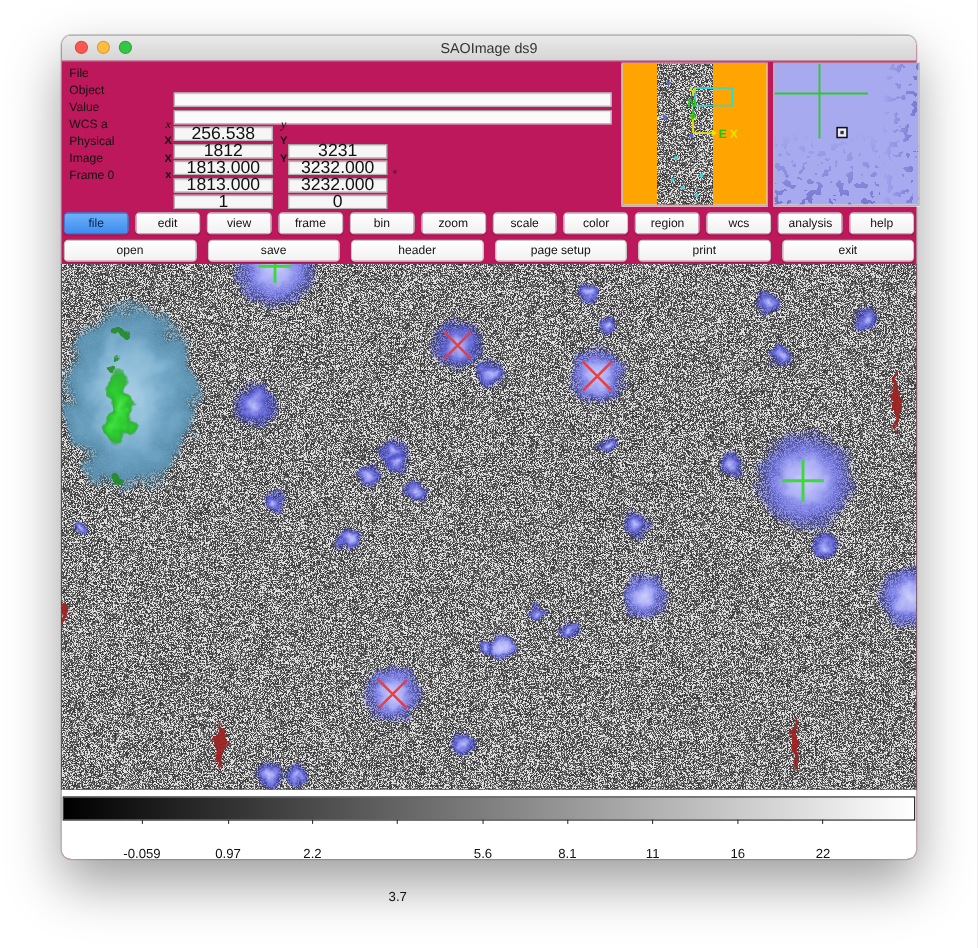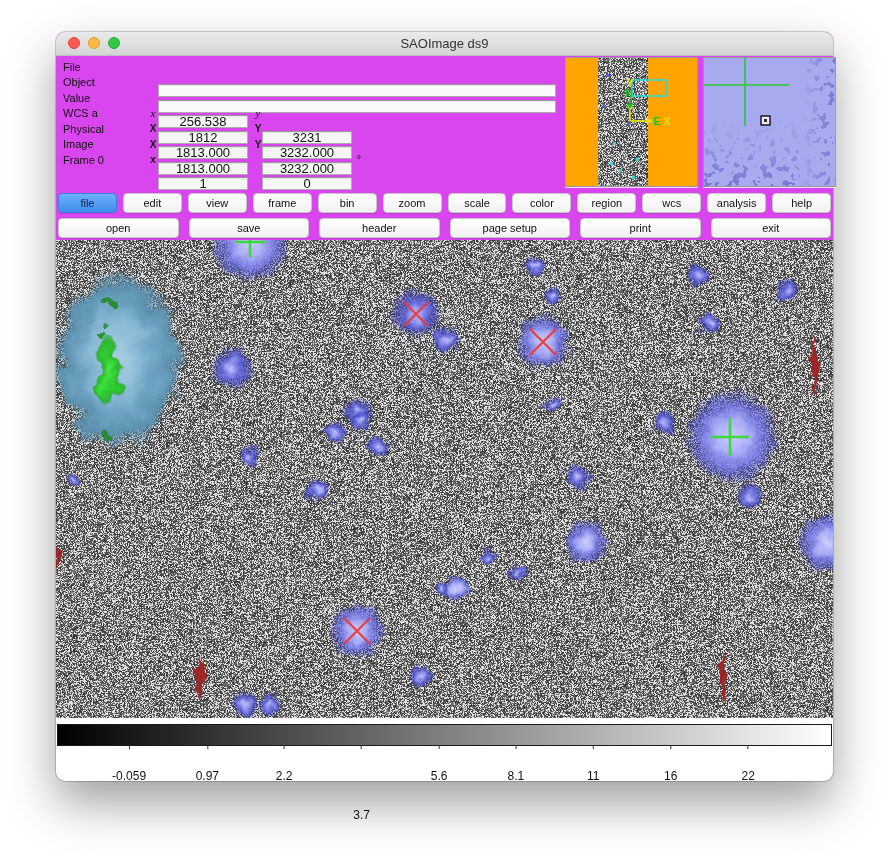--- a/index.html
+++ b/index.html
@@ -1,36 +1,36 @@
 <!DOCTYPE html>
 <html><head>
 <meta charset="utf-8">
 <style>
   html,body{margin:0;padding:0;}
   body{width:889px;height:862px;background:#ffffff;overflow:hidden;position:relative;
        font-family:"Liberation Sans","DejaVu Sans",sans-serif;}
-  .window{position:absolute;left:56px;top:32px;width:777px;height:749px;background:#d946ef;
+  .window{position:absolute;left:56px;top:32px;width:777px;height:749px;background:#be185d;
           border-radius:9px;box-shadow:0 22px 48px rgba(0,0,0,.38),0 0 0 1px rgba(0,0,0,.18);}
   
   .titlebar{position:absolute;left:0;top:0;right:0;height:23px;border-radius:9px 9px 0 0;
             background:linear-gradient(#eaeaea,#d5d5d5);border-bottom:1px solid #bfbfbf;}
   .title{text-align:center;line-height:23px;font-size:13px;color:#333;}
   .tl{position:absolute;top:5px;width:12px;height:12px;border-radius:50%;box-sizing:border-box;}
   .tl.red{left:12px;background:#fc5753;border:1px solid #df4744;}
   .tl.yel{left:32px;background:#fdbc40;border:1px solid #de9f34;}
   .tl.grn{left:52px;background:#33c748;border:1px solid #27aa35;}
   
   .info{position:absolute;left:7px;top:27px;width:500px;}
   .irow{display:flex;align-items:center;height:15.5px;font-size:11px;color:#111;}
   .ilabel{width:85px;}
   .isub{width:10px;text-align:center;font-weight:bold;font-size:10px;}
   .isub.it{font-style:italic;font-weight:normal;font-family:"Liberation Serif",serif;font-size:11px;}
   .ifld{box-sizing:border-box;width:90px;height:13px;background:#f6f6f6;border:1px solid #adadad;
         border-top-color:#999;box-shadow:inset 0 1px 1px rgba(0,0,0,.07);
-        font-size:13px;text-align:center;line-height:12px;color:#111;margin-top:48px;}
+        font-size:16px;text-align:center;line-height:12px;color:#111;margin-top:48px;}
   .ifld.long{width:398px;background:#fafafa;}
   .gap6{width:6px;}
   .sub2{width:8px;text-align:center;font-weight:bold;font-size:10px;}
   .suffix{margin-left:5px;font-size:10px;}
   
   .thumb{position:absolute;top:25px;width:131px;height:128px;border:1px solid #9a9a9a;
          box-shadow:inset 1px 1px 2px rgba(0,0,0,.25),0 1px 0 rgba(255,255,255,.8);background:#fff;}
   #panner-box{left:509px;}
   #magnifier-box{left:647px;}
   .thumb svg{display:block;}

